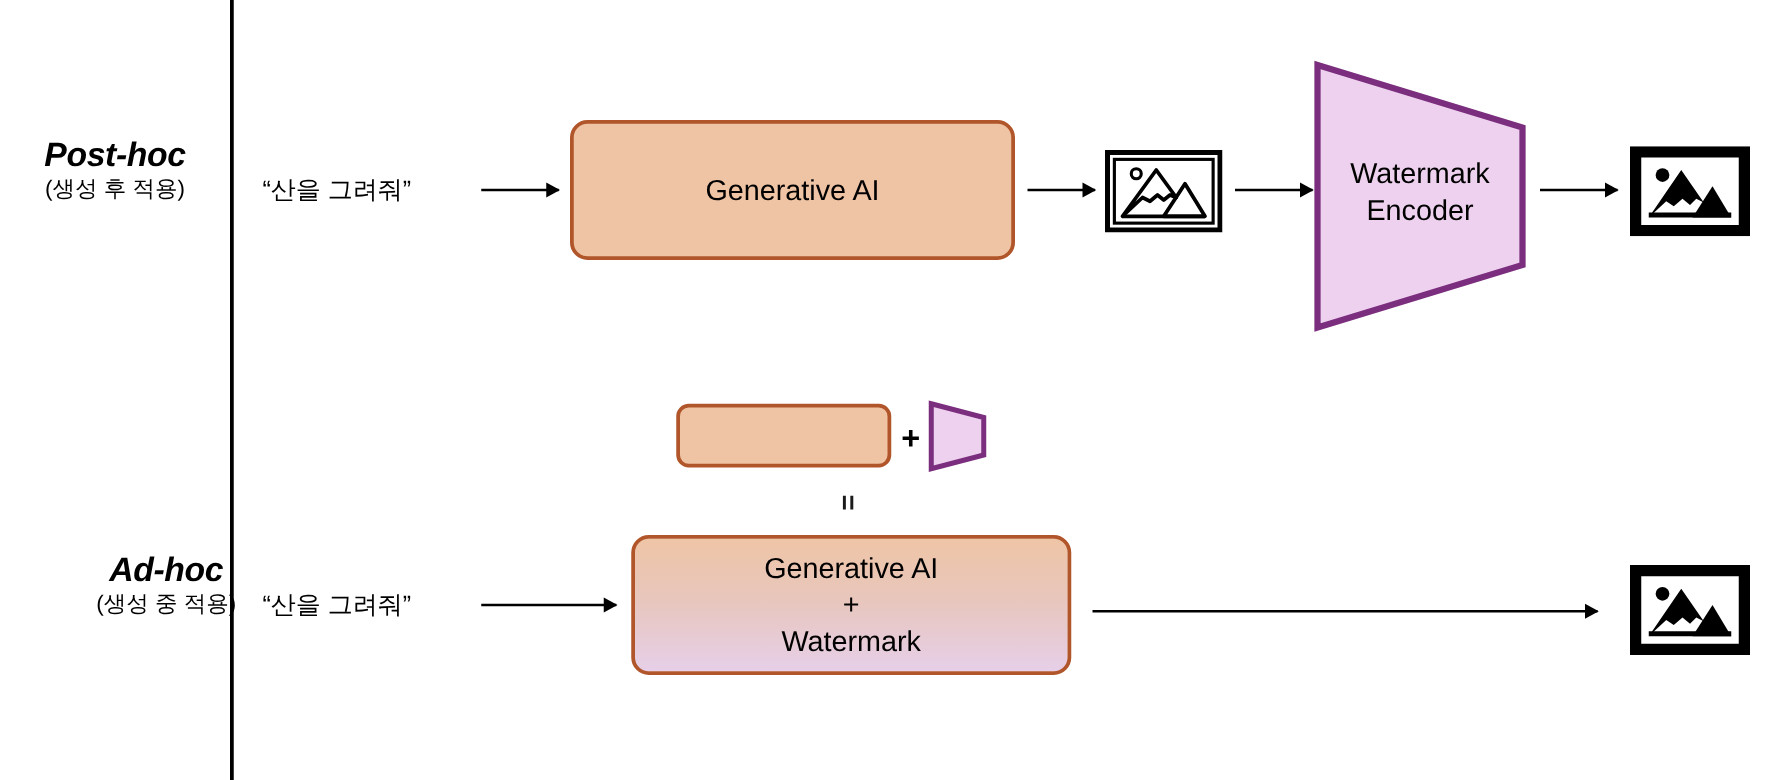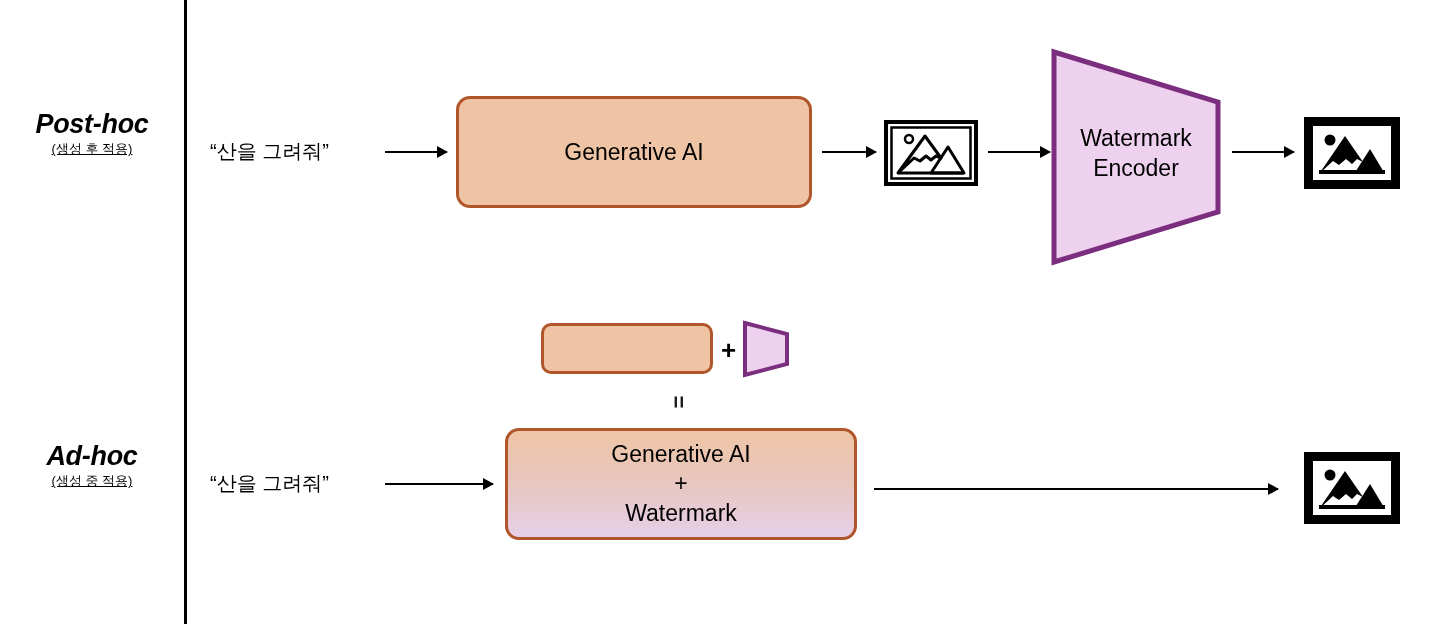--- a/index.html
+++ b/index.html
@@ -39,24 +39,23 @@
   .row-label .title {
     display: block;
     font-weight: bold;
     font-style: italic;
     font-size: 27px;
     letter-spacing: -0.3px;
     color: #000;
   }
   .row-label .sub {
     display: block;
-    font-size: 13px;
+    font-size: 18px;
     margin-top: 4px;
     color: #000;
-    text-decoration: underline;
   }
 
   
   .prompt {
     position: absolute;
     font-size: 20px;
     white-space: nowrap;
     color: #000;
   }
 
@@ -219,21 +218,21 @@
   <div class="plus-sign" style="left:721px; top:335px;">+</div>
 
   <div class="trapz" style="left:742px; top:320px; width:48px; height:58px;">
     <svg width="48" height="58" viewBox="0 0 48 58" xmlns="http://www.w3.org/2000/svg">
       <polygon points="3,3 45,14 45,44 3,55" fill="#EDD1EE" stroke="#7B2D7E" stroke-width="4" stroke-linejoin="miter"></polygon>
     </svg>
   </div>
 
   <div class="equals-sign" style="left:672px; top:389px;">=</div>
 
-  <div class="row-label" style="top:442px;">
+  <div class="row-label" style="top:442px;margin-left:41px;">
     <span class="title">Ad-hoc</span>
     <span class="sub">(생성 중 적용)</span>
   </div>
 
   <div class="prompt" style="left:210px; top:470px;">“산을 그려줘”</div>
 
   <div class="arrow" style="left:385px; top:483px; width:108px;"></div>
 
   <div class="combo-box" style="left:505px; top:428px; width:352px; height:112px;">
     <span class="line">Generative AI</span>

